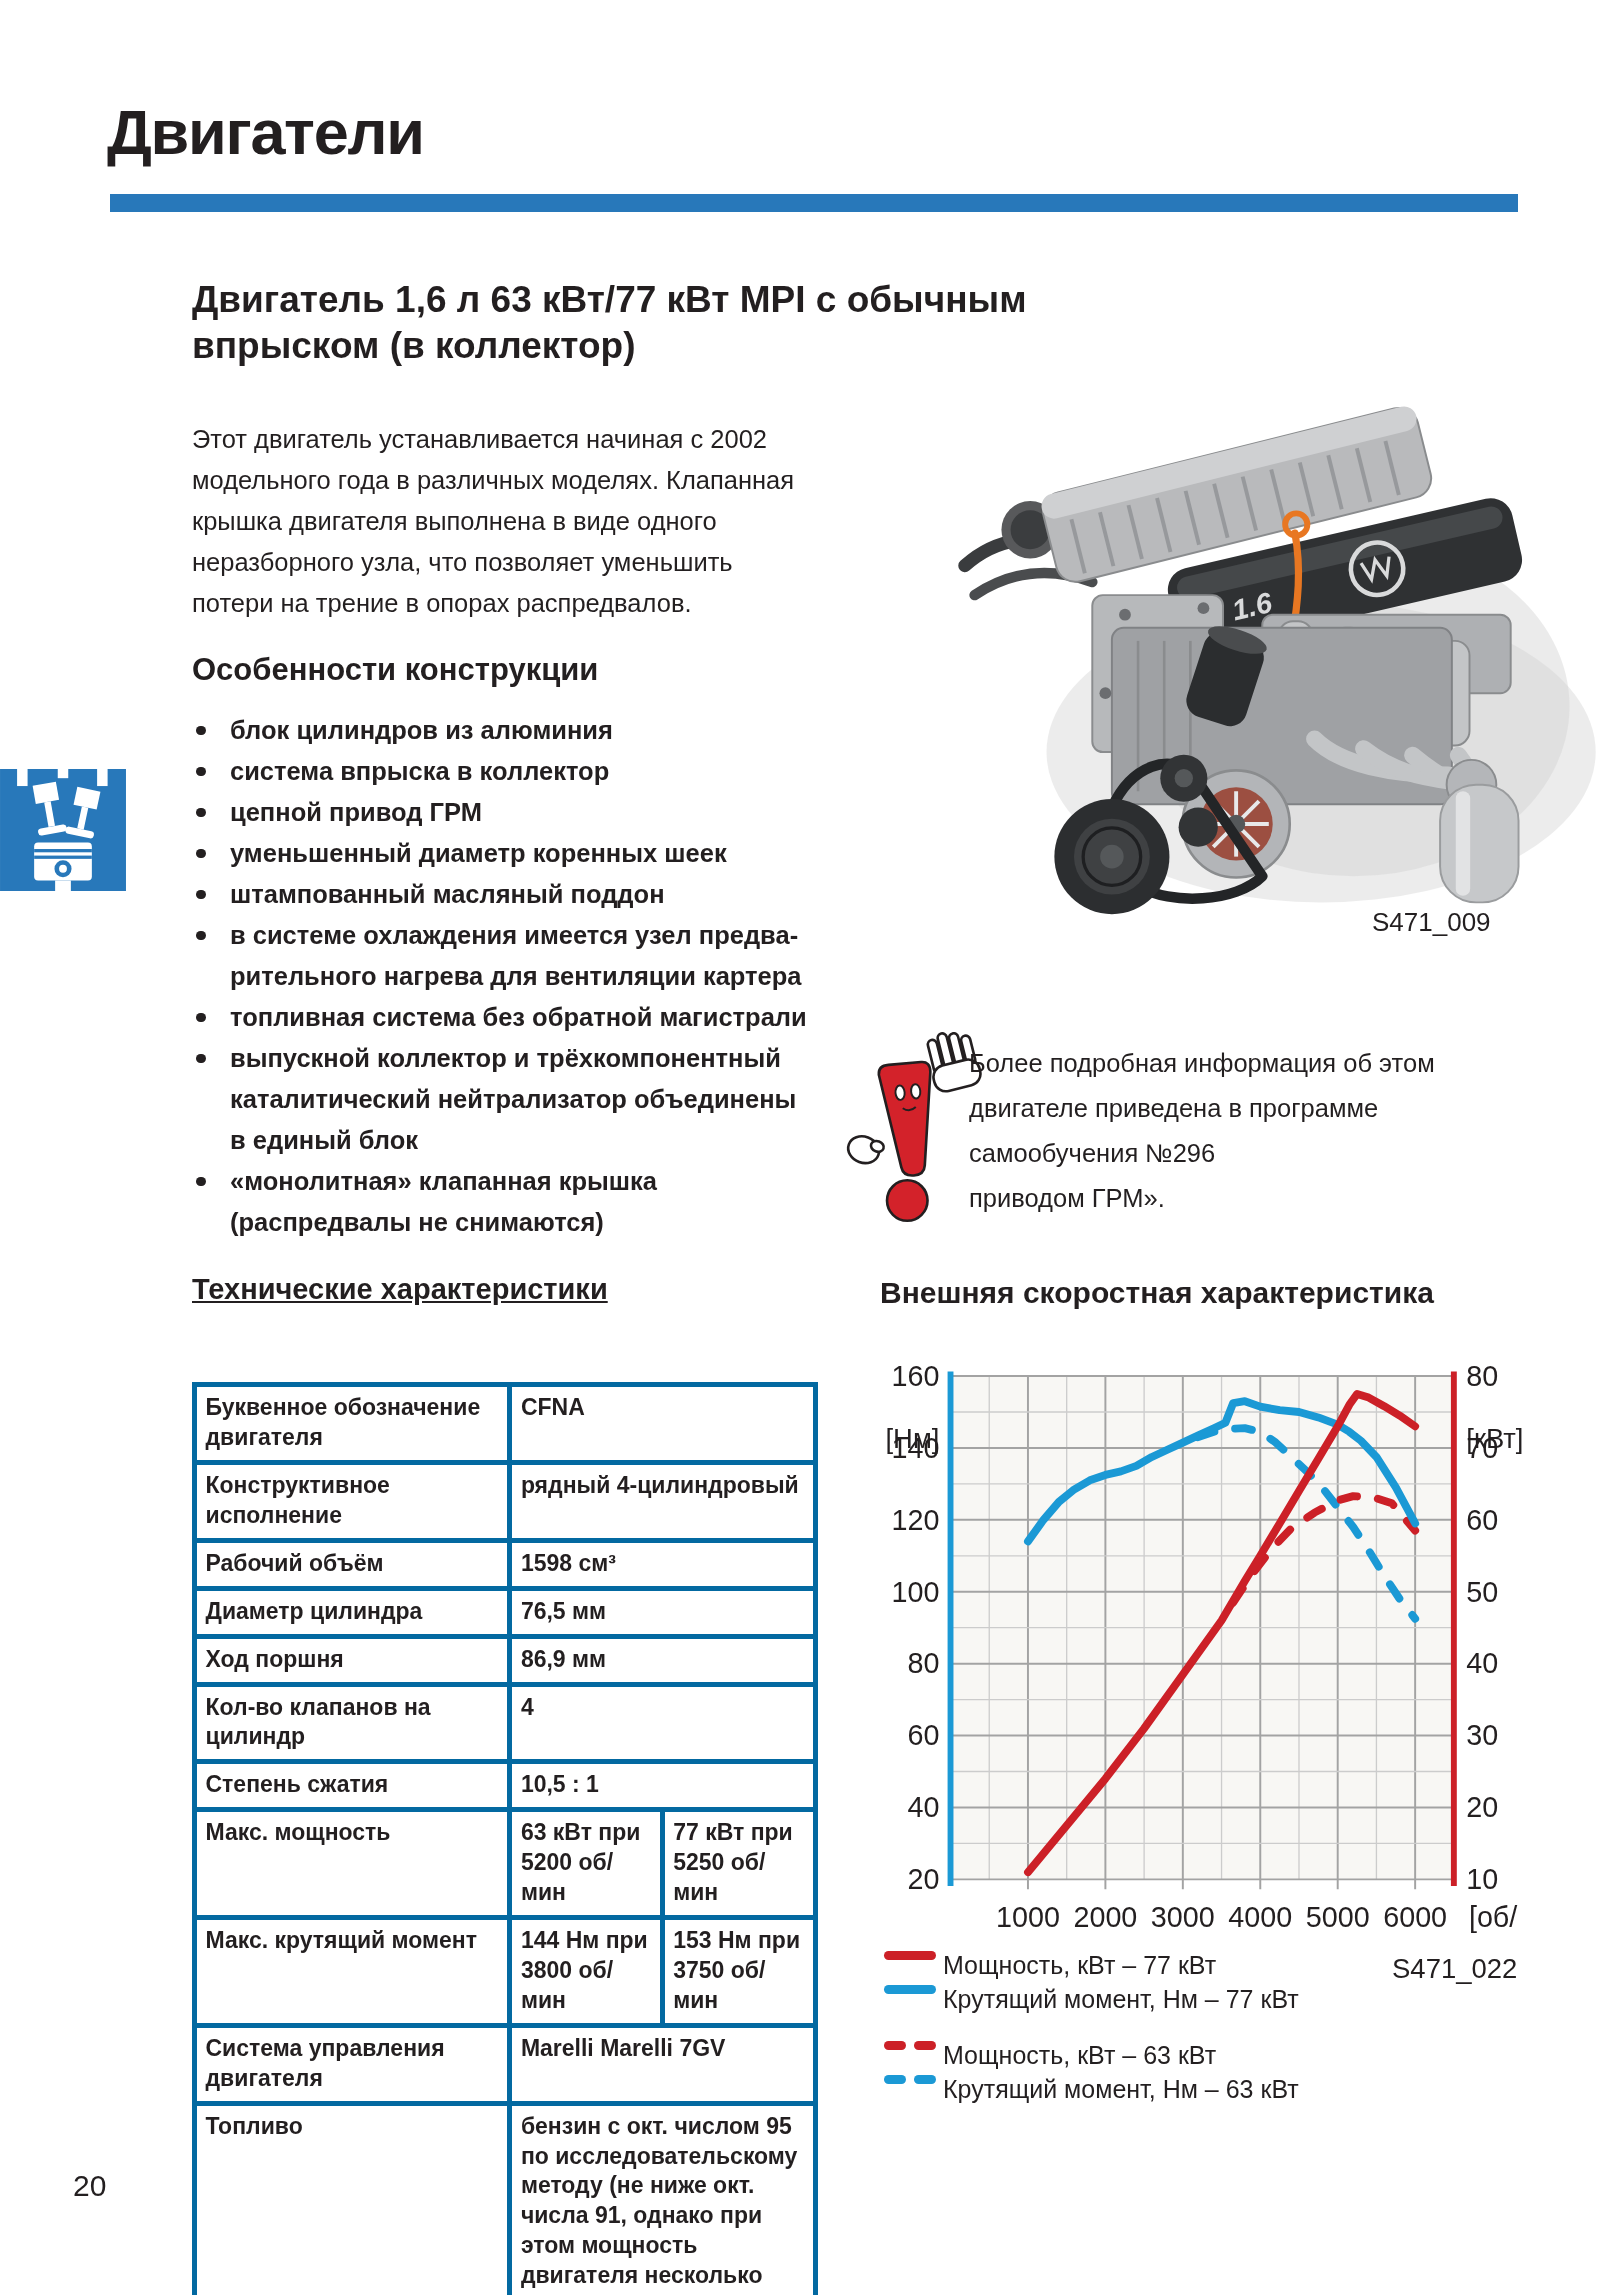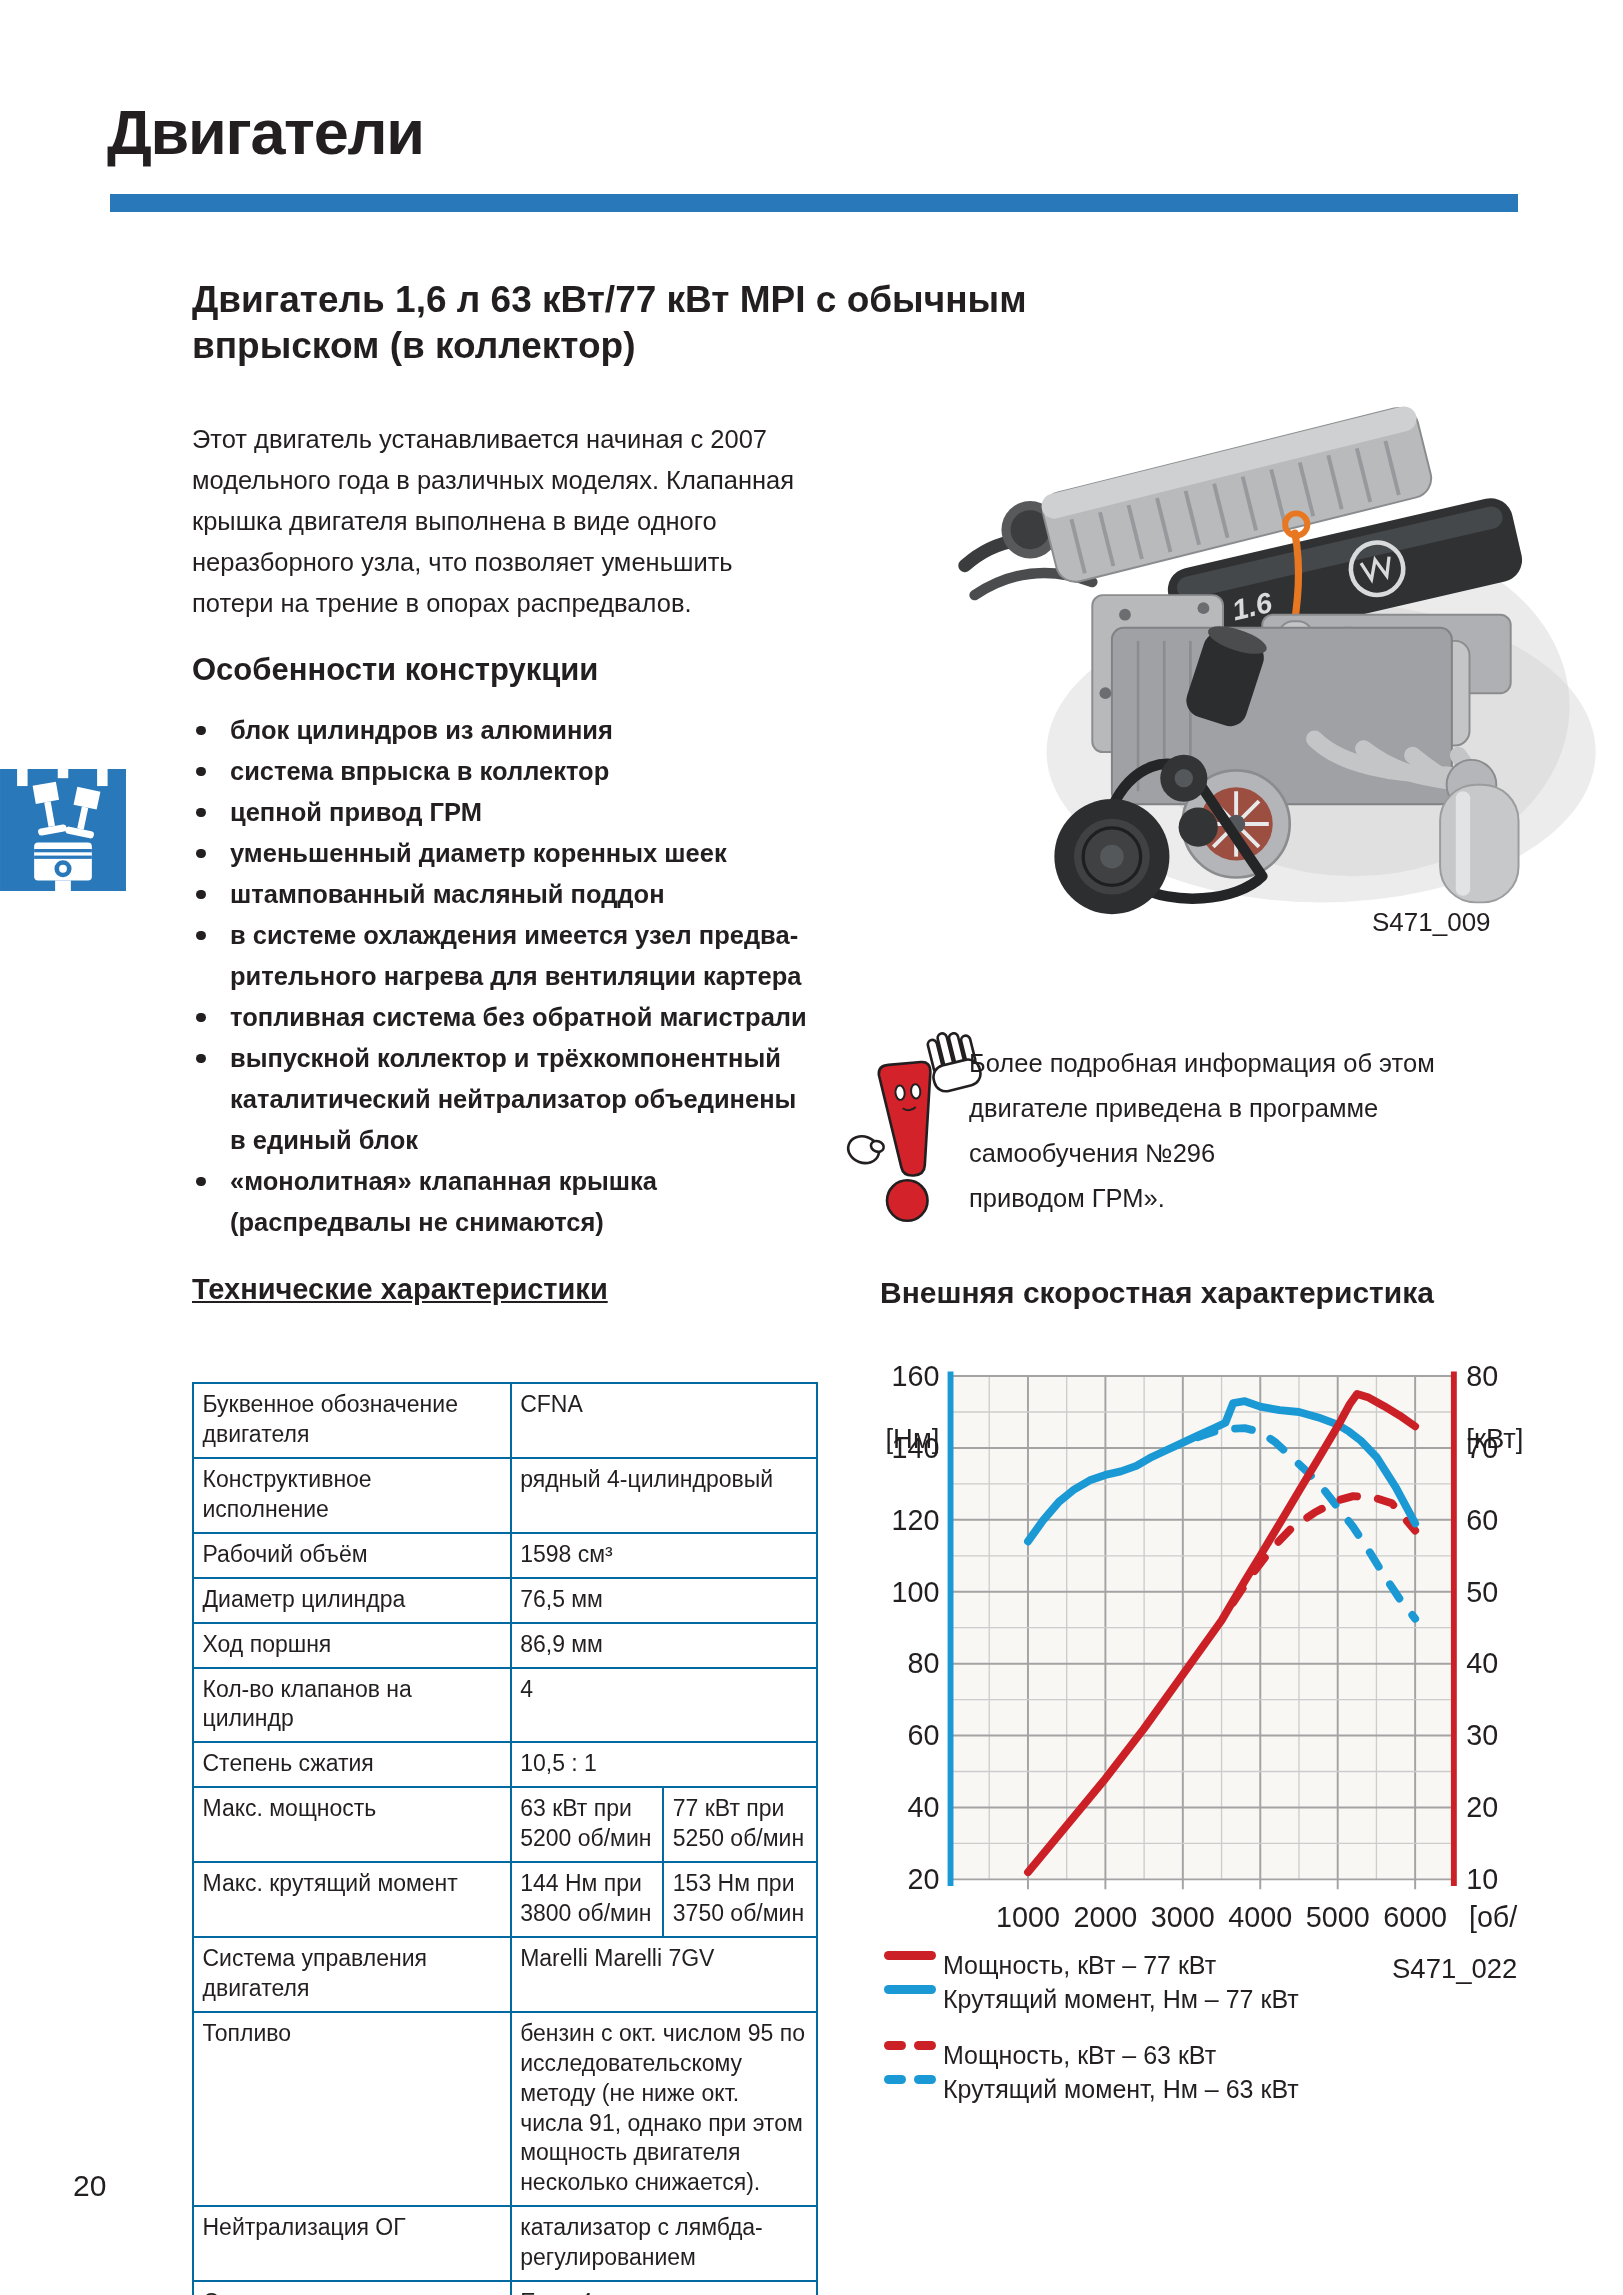--- a/index.html
+++ b/index.html
@@ -23,21 +23,21 @@
   #margin-icon{left:0px;top:769px;width:126px;height:122px;}
   
   #engine-figure{left:896px;top:399px;width:726px;height:523px;}
   #engine-caption{left:1372px;top:907px;font-size:26px;}
   
   #note-icon{left:843px;top:1032px;width:139px;height:196px;}
   #note-text{left:969px;top:1041px;width:589px;font-size:25.5px;line-height:45px;}
   
   #specs-heading{left:192px;top:1273px;font-size:29px;font-weight:bold;text-decoration:underline;}
   #specs-table{left:192px;top:1382px;width:626px;border-collapse:collapse;font-size:23px;}
-  #specs-table td{border:2px solid #0369a1;padding:5.9px 8.5px 7.2px 8.5px;vertical-align:top;line-height:1.3;}
+  #specs-table td{border:5px solid #0369a1;padding:5.9px 8.5px 7.2px 8.5px;vertical-align:top;line-height:1.3;font-weight:bold;}
   #specs-table col.c1{width:319px;}
   #specs-table col.c2{width:153px;}
   #specs-table col.c3{width:154px;}
   
   #chart-title{left:880px;top:1276px;font-size:30px;font-weight:bold;}
   #chart-wrap{left:862px;top:1327px;width:700px;height:621px;}
   #legend{left:884px;top:1951px;width:523px;}
   .legend-item{display:flex;align-items:flex-start;gap:7px;height:34px;}
   .legend-item.gap{margin-top:22px;}
   .legend-label{font-size:25px;}
@@ -52,21 +52,21 @@
 <body>
 
 <div class="abs" id="header-title">Двигатели</div>
 <div class="abs" id="header-rule" style="background:#2878ba;"></div>
 
 <div class="abs" id="section-title">
     <div>Двигатель 1,6 л 63 кВт/77 кВт MPI с обычным</div>
     <div>впрыском (в коллектор)</div>
   </div>
 <div class="abs" id="intro">
-    <div>Этот двигатель устанавливается начиная с 2007</div>
+    <div>Этот двигатель устанавливается начиная с 2002</div>
     <div>модельного года в различных моделях. Клапанная</div>
     <div>крышка двигателя выполнена в виде одного</div>
     <div>неразборного узла, что позволяет уменьшить</div>
     <div>потери на трение в опорах распредвалов.</div>
   </div>
 
 <div class="abs" id="features-heading">Особенности конструкции</div>
 <ul class="abs" id="features-list">
     <li><span>блок цилиндров из алюминия</span></li>
     <li><span>система впрыска в коллектор</span></li>

